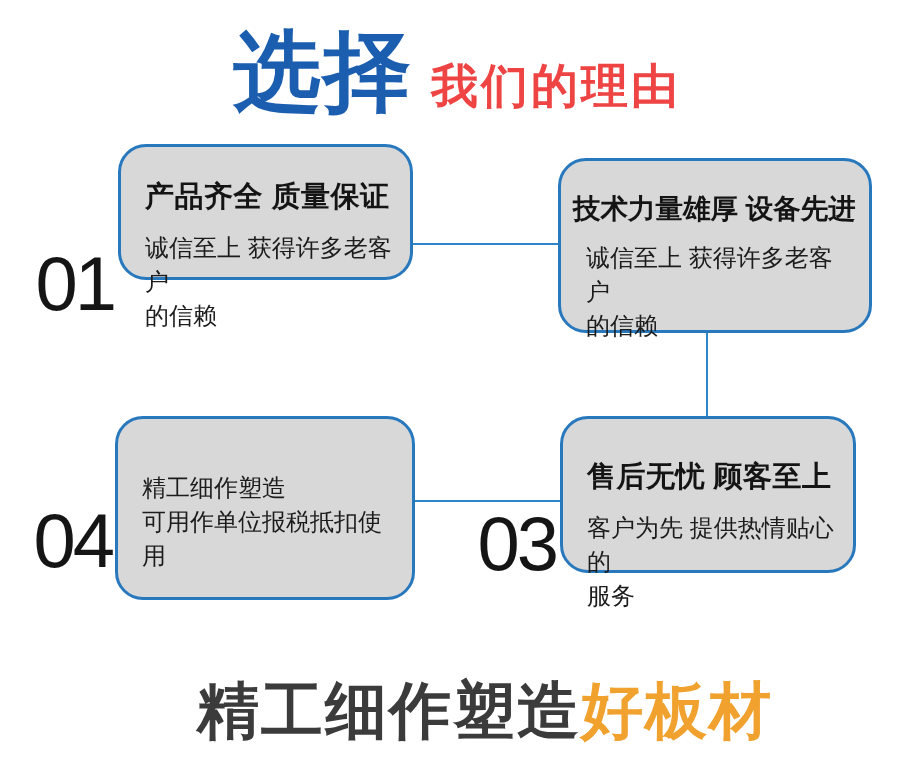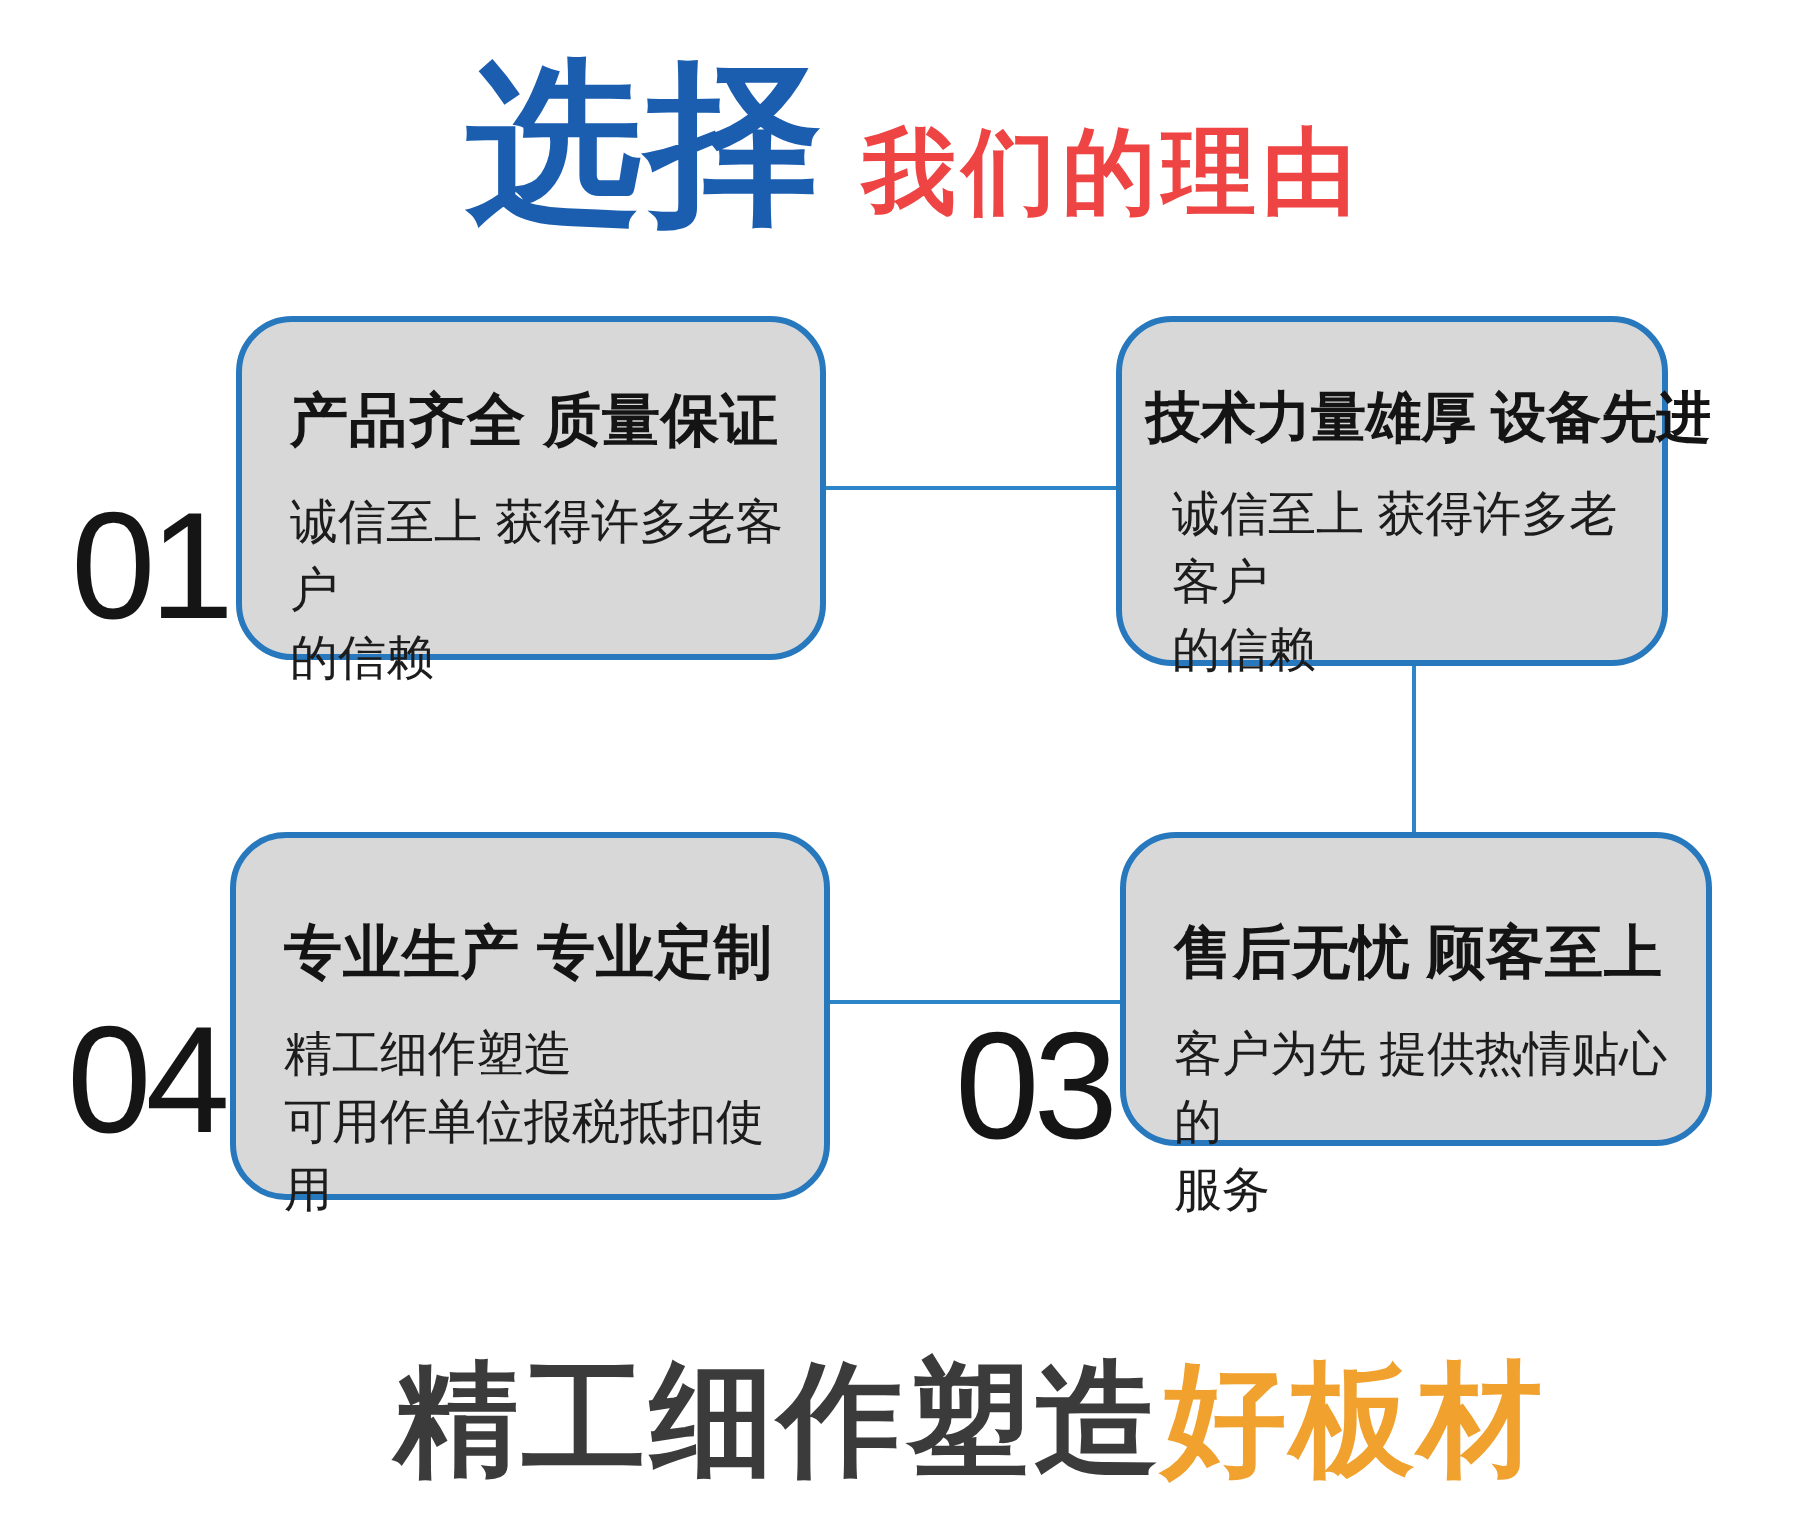--- a/index.html
+++ b/index.html
@@ -59,22 +59,22 @@
     white-space: nowrap;
     letter-spacing: 0.5px;
   }
   .card-sub {
     margin-top: 14px;
     font-size: 24px;
     line-height: 1.42;
     color: #1c1c1c;
     white-space: pre-line;
   }
-  .card--c1 { left: 118px; top: 158px; width: 295px; height: 172px; }
-  .card--c2 { left: 558px; top: 158px; width: 276px; height: 175px; padding-left: 12px; }
+  .card--c1 { left: 118px; top: 144px; width: 295px; height: 136px; }
+  .card--c2 { left: 558px; top: 158px; width: 314px; height: 175px; padding-left: 12px; }
   .card--c2 .card-title { font-size: 27.5px; letter-spacing: 0; }
   .card--c2 .card-sub { padding-left: 13px; }
   .card--c3 { left: 560px; top: 416px; width: 296px; height: 157px; padding-top: 38px; }
   .card--c4 { left: 115px; top: 416px; width: 300px; height: 184px; padding-top: 38px; }
 
   
   .step-number {
     position: absolute;
     font-size: 76px;
     line-height: 1;
@@ -149,21 +149,20 @@
 的信赖</div>
   </div>
 
   <div class="card card--c3">
     <div class="card-title">售后无忧 顾客至上</div>
     <div class="card-sub">客户为先 提供热情贴心的
 服务</div>
   </div>
 
   <div class="card card--c4">
-    <div class="card-title">专业生产 专业定制</div>
     <div class="card-sub">精工细作塑造
 可用作单位报税抵扣使用</div>
   </div>
 
   <div class="step-number num--01">01</div>
   <div class="step-number num--03">03</div>
   <div class="step-number num--04">04</div>
 
   <div class="footer">
     <span class="tag-gray">精工细作塑造</span><span class="tag-orange">好板材</span>

